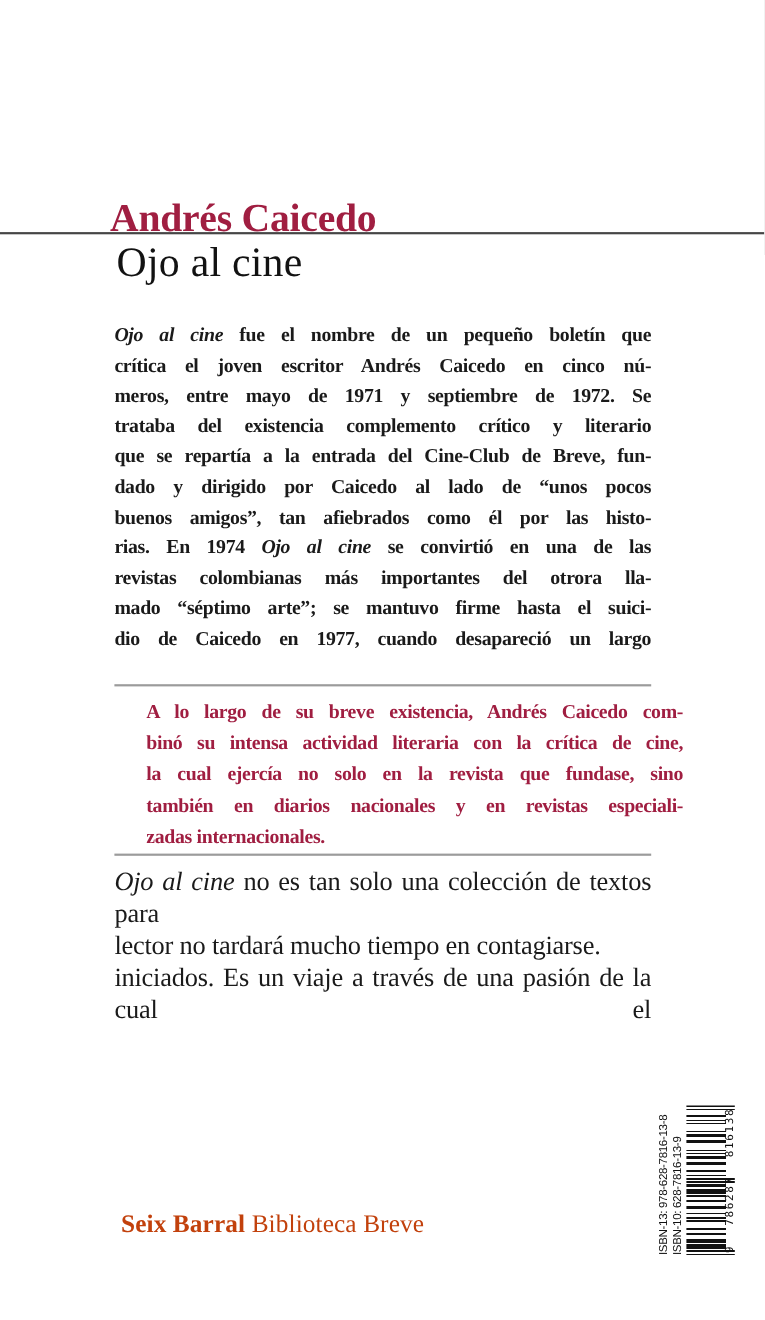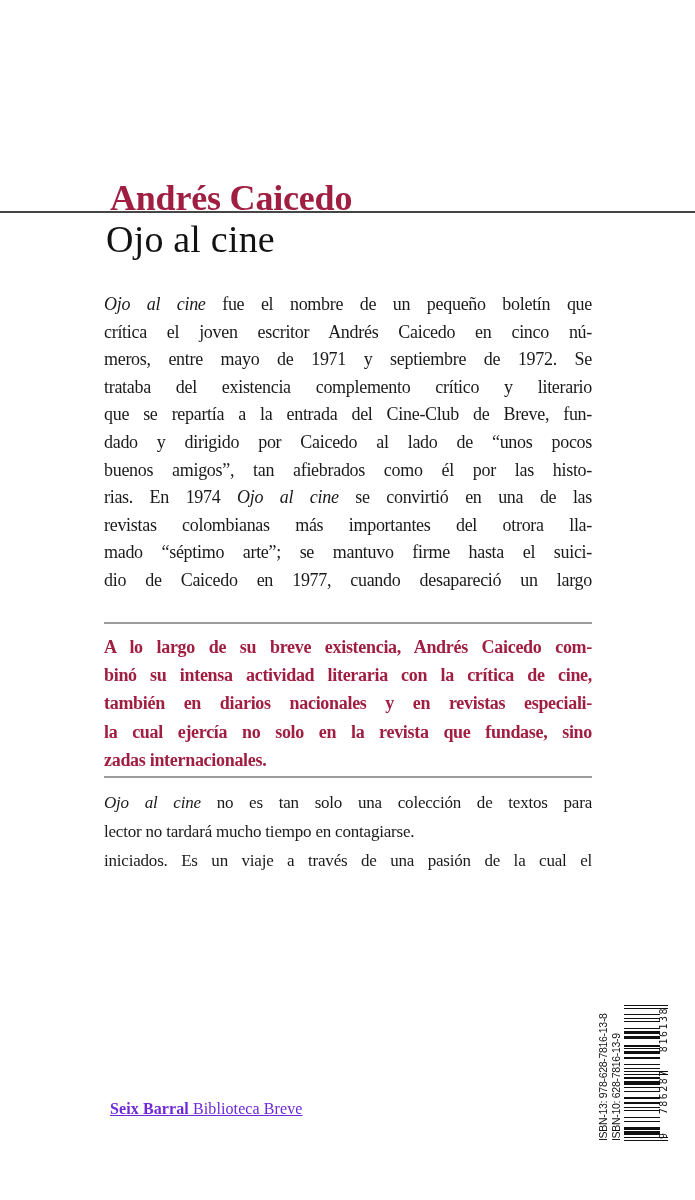--- a/index.html
+++ b/index.html
@@ -6,21 +6,21 @@
   .page {
     position: relative;
     width: 695px; height: 1200px;
     margin: 0 auto;
     background: var(--page-bg, #ffffff);
     font-family: "Liberation Serif", serif;
     color: var(--text, #1a1a1a);
     overflow: hidden;
   }
   .author {
-    position: absolute; left: 110px; top: 177px;
+    position: absolute; left: 100px; top: 177px;
     font-size: 36px; font-weight: bold;
     color: var(--accent, #a01e41);
     letter-spacing: -0.2px;
   }
   .full-rule {
     position: absolute; left: 0; top: 211px;
     width: 695px; height: 2px;
     background: var(--rule-dark, #454545);
   }
   .title {
@@ -30,41 +30,42 @@
   }
   .para { position: absolute; left: 104px; width: 488px; }
   .para .line {
     text-align: justify;
     text-align-last: justify;
     -moz-text-align-last: justify;
     overflow: hidden;
   }
   .para .line.last { text-align-last: left; -moz-text-align-last: left; }
   .para-main {
-    top: 291px; font-size: 18px; font-weight: normal;
+    top: 291px; font-size: 18px; font-weight: bold;
     line-height: 27.6px; letter-spacing: -0.3px;
   }
   .para-highlight {
     top: 633px; font-size: 18px; font-weight: bold;
     line-height: 28.2px; letter-spacing: -0.3px;
     color: var(--accent, #a01e41);
+    margin-left: 29px;
   }
   .para-closing {
-    top: 788px; font-size: 17px; font-weight: normal;
+    top: 788px; font-size: 24px; font-weight: normal;
     line-height: 29px; letter-spacing: -0.2px;
   }
   .col-rule {
     position: absolute; left: 104px; width: 488px; height: 2px;
     background: var(--rule-light, #9b9b9b);
   }
   .col-rule.r1 { top: 622px; }
   .col-rule.r2 { top: 776px; }
   .footer {
     position: absolute; left: 110px; top: 1100px;
-    font-size: 16px; letter-spacing: 0.1px; color: #6d28d9; text-decoration: underline;
+    font-size: 23px; letter-spacing: 0.1px; color: #c2410c;
   }
   .footer .pub { font-weight: bold; }
   
   .barcode-wrap {
     position: absolute; left: 597px; top: 1003px;
     width: 92px; height: 140px;
   }
   .barcode-inner {
     position: absolute; width: 140px; height: 92px;
     transform: translateY(140px) rotate(-90deg);
@@ -109,22 +110,22 @@
       <div class="line">revistas colombianas más importantes del otrora lla-</div>
       <div class="line">mado “séptimo arte”; se mantuvo firme hasta el suici-</div>
       <div class="line">dio de Caicedo en 1977, cuando desapareció un largo</div>
     </section>
 
   <div class="col-rule r1"></div>
 
   <section class="para para-highlight">
       <div class="line">A lo largo de su breve existencia, Andrés Caicedo com-</div>
       <div class="line">binó su intensa actividad literaria con la crítica de cine,</div>
+      <div class="line">la cual ejercía no solo en la revista que fundase, sino</div>
       <div class="line">también en diarios nacionales y en revistas especiali-</div>
-      <div class="line">la cual ejercía no solo en la revista que fundase, sino</div>
       <div class="line last">zadas internacionales.</div>
     </section>
 
   <div class="col-rule r2"></div>
 
   <section class="para para-closing">
       <div class="line"><i>Ojo al cine</i> no es tan solo una colección de textos para</div>
       <div class="line last">lector no tardará mucho tiempo en contagiarse.</div>
       <div class="line">iniciados. Es un viaje a través de una pasión de la cual el</div>
     </section>

